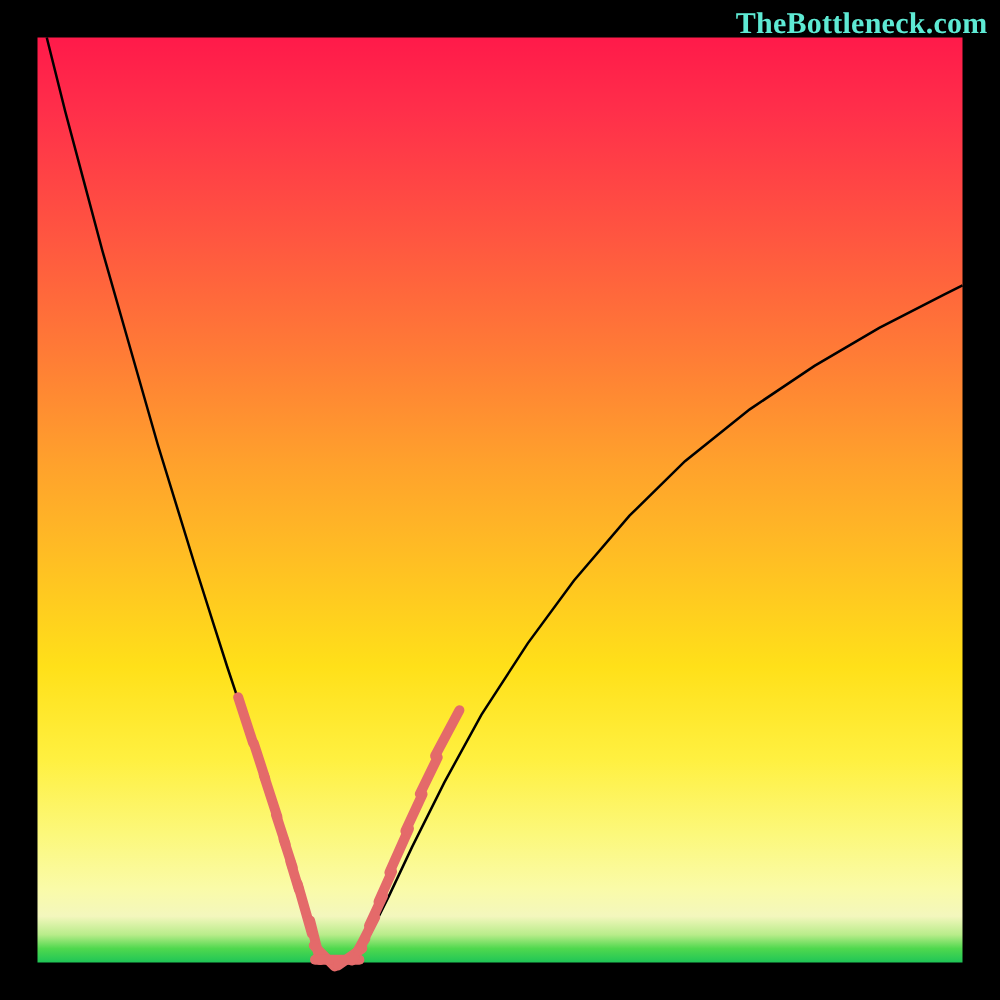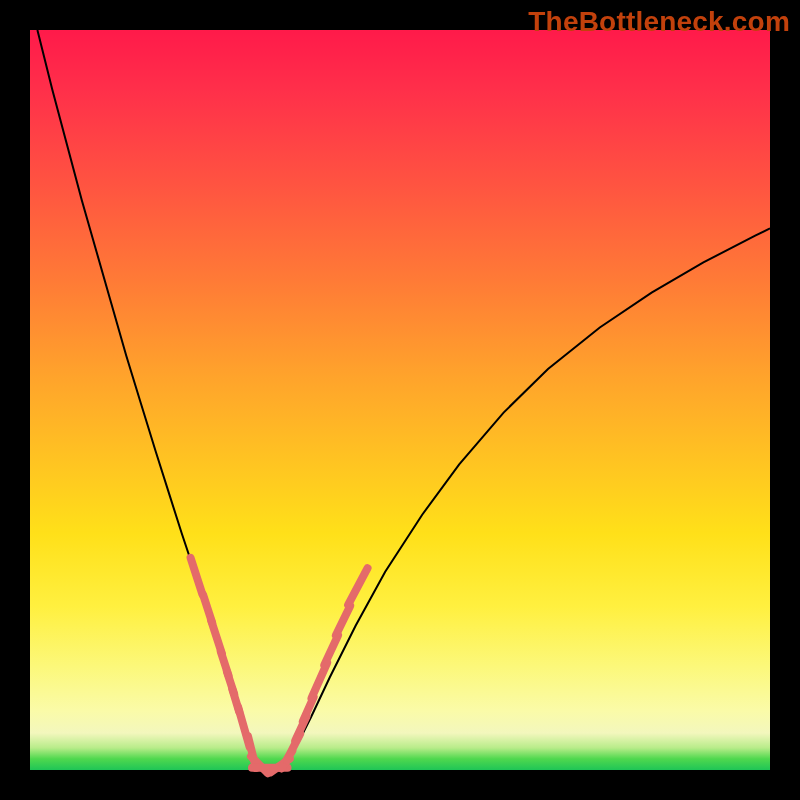--- a/index.html
+++ b/index.html
@@ -59,24 +59,25 @@
   .marker {
     fill: #e46a6a;
     stroke: #e46a6a;
     stroke-width: 8;
     stroke-linecap: round;
   }
   .watermark {
     position: absolute;
     top: 6px;
     right: 10px;
-    color: #c2410c;
-    font-size: 28px;
+    color: #5eead4;
+    font-size: 24px;
     font-weight: 600;
     letter-spacing: 0.2px;
+    font-family: Liberation Serif, serif;
   }
 </style>
 </head>
 <body>
 
 <div class="frame">
   <div class="plot">
     <svg viewBox="0 0 740 740">
       <path id="curve-left" class="curve" d="M7.40 0.00 L22.20 59.20 L37.00 114.70 L51.80 170.20 L66.60 222.00 L81.40 273.80 L96.20 325.60 L111.00 373.70 L125.80 421.80 L140.60 468.42 L151.70 503.20 L162.80 536.50 L173.90 569.80 L185.00 601.62 L192.40 626.78 L199.80 651.20 L207.20 674.88 L212.38 693.38 L216.82 708.92 L222.00 723.72 L227.18 734.08"></path>
       <path id="curve-floor" class="curve" d="M227.18 734.08 L231.62 737.78 L236.80 738.89 L241.98 738.89 L246.42 738.15 L251.60 736.30 L256.78 732.60"></path>

